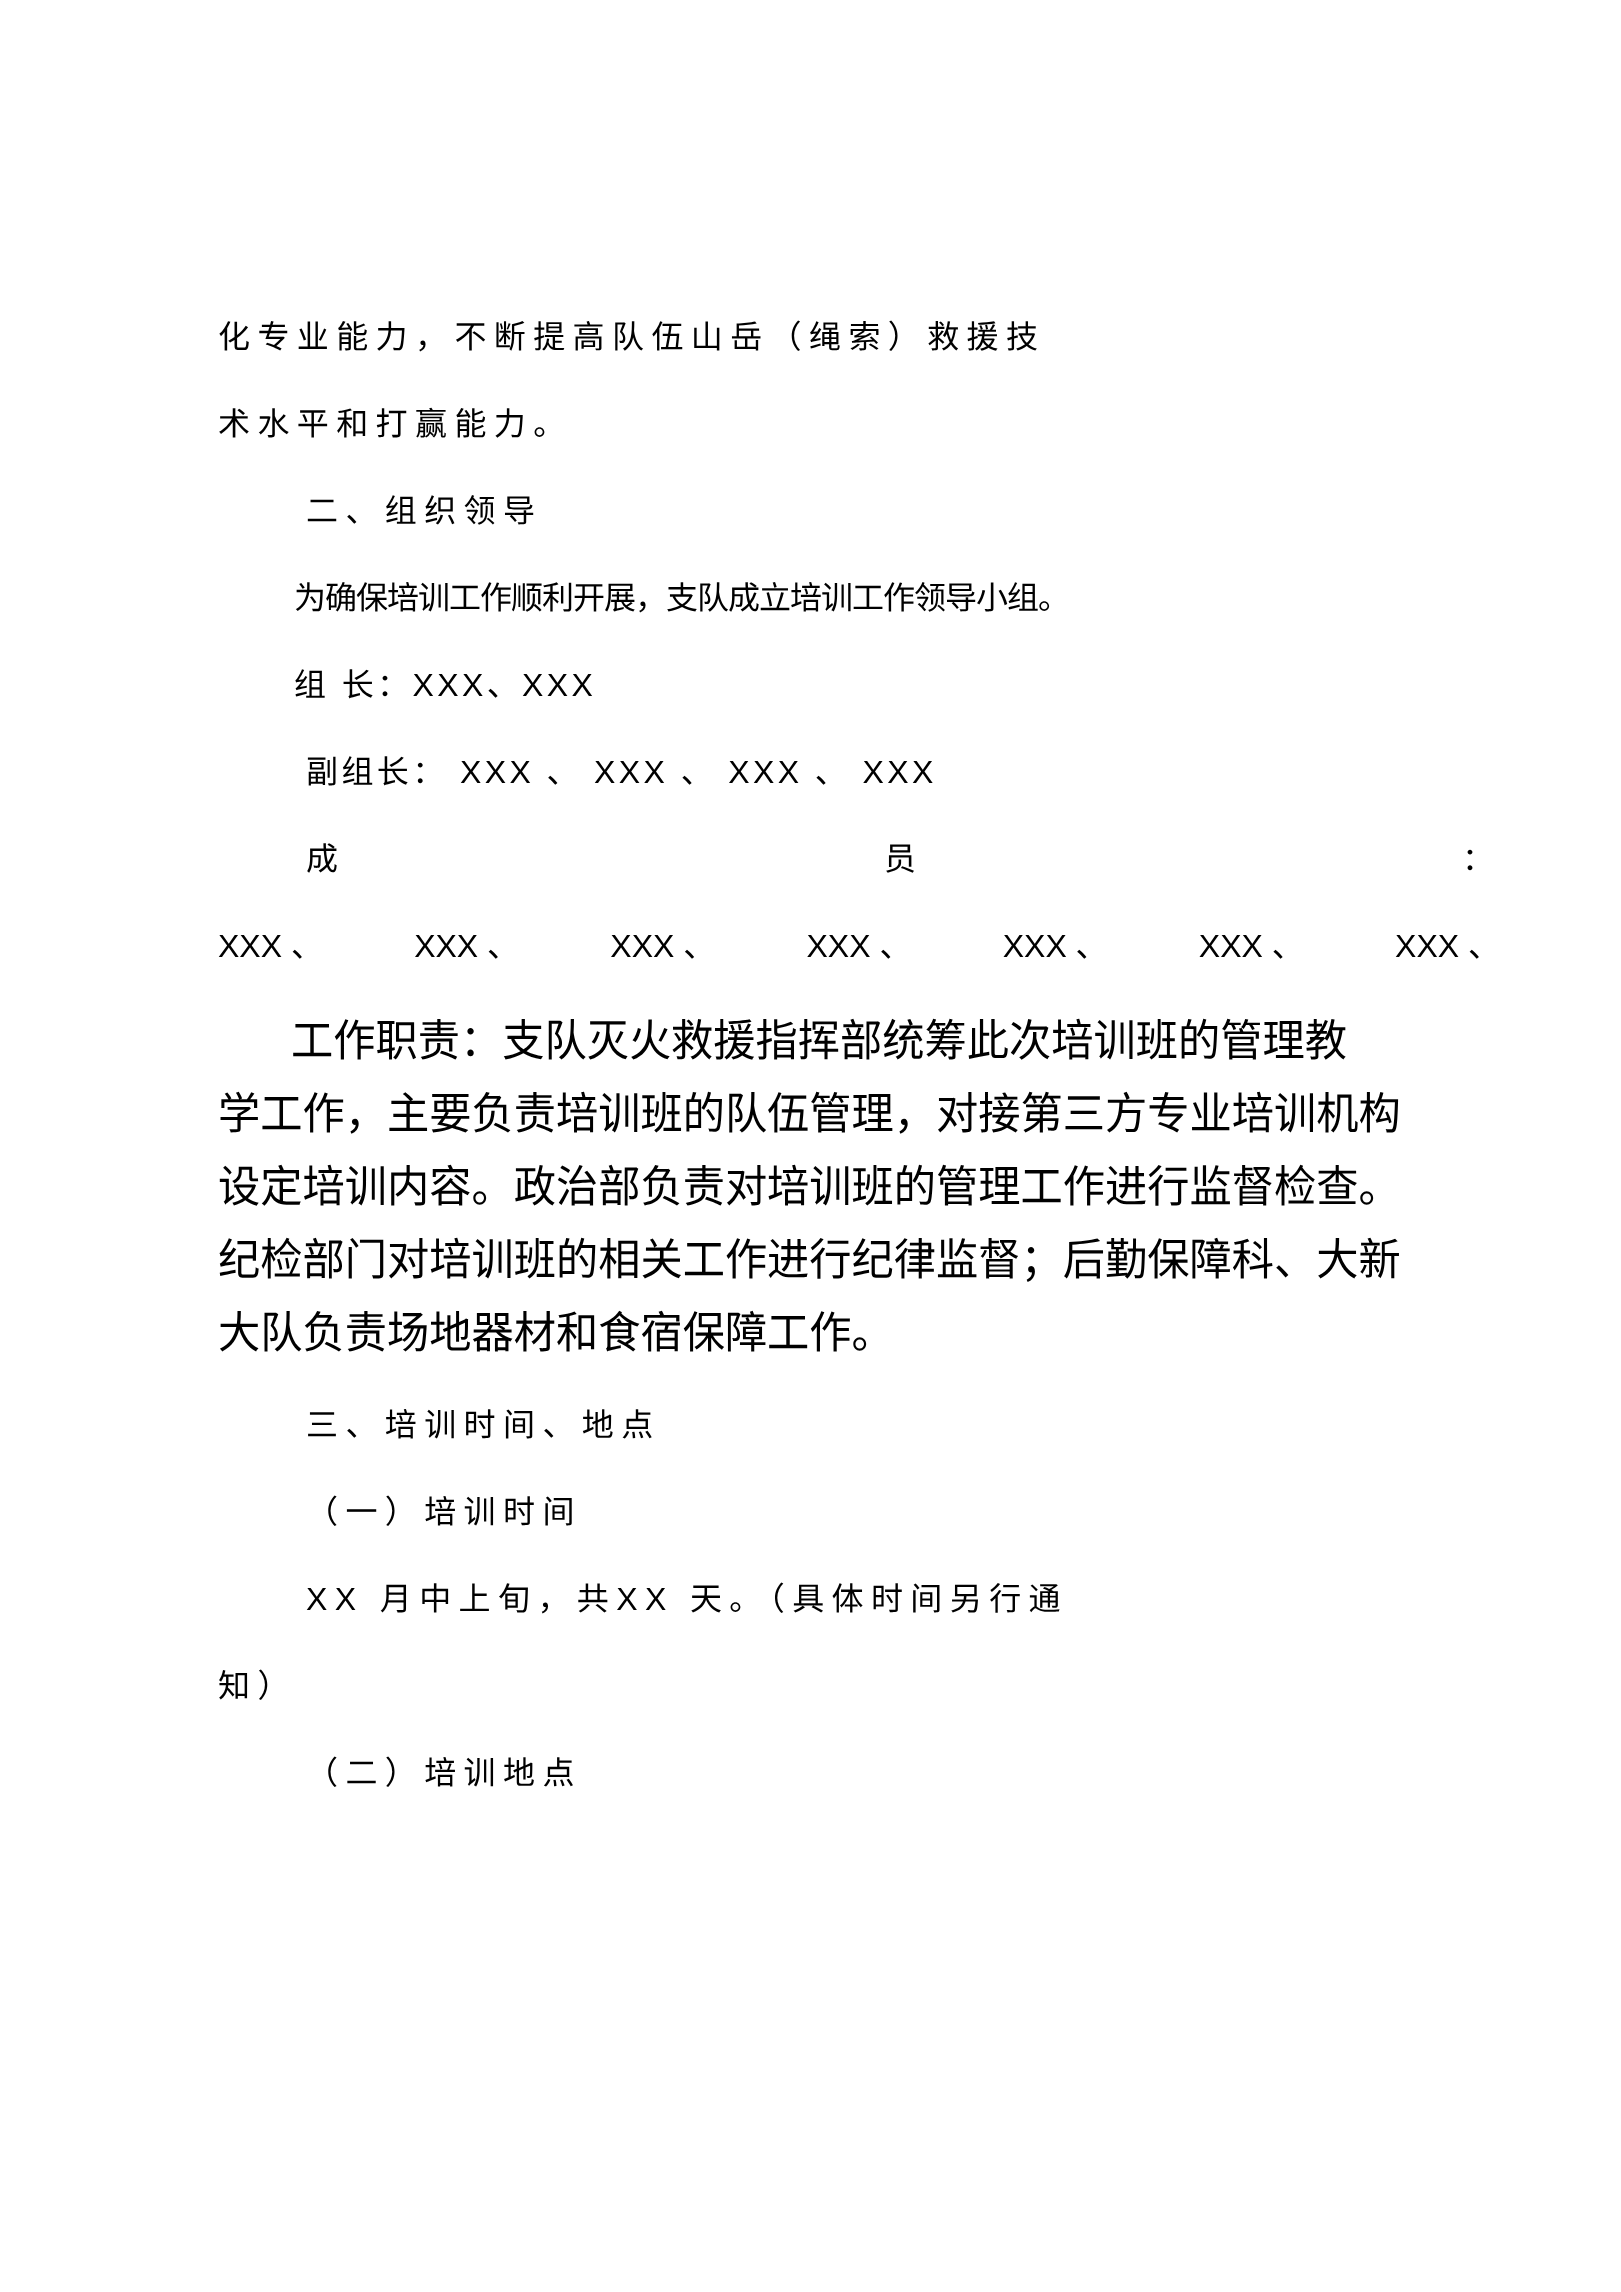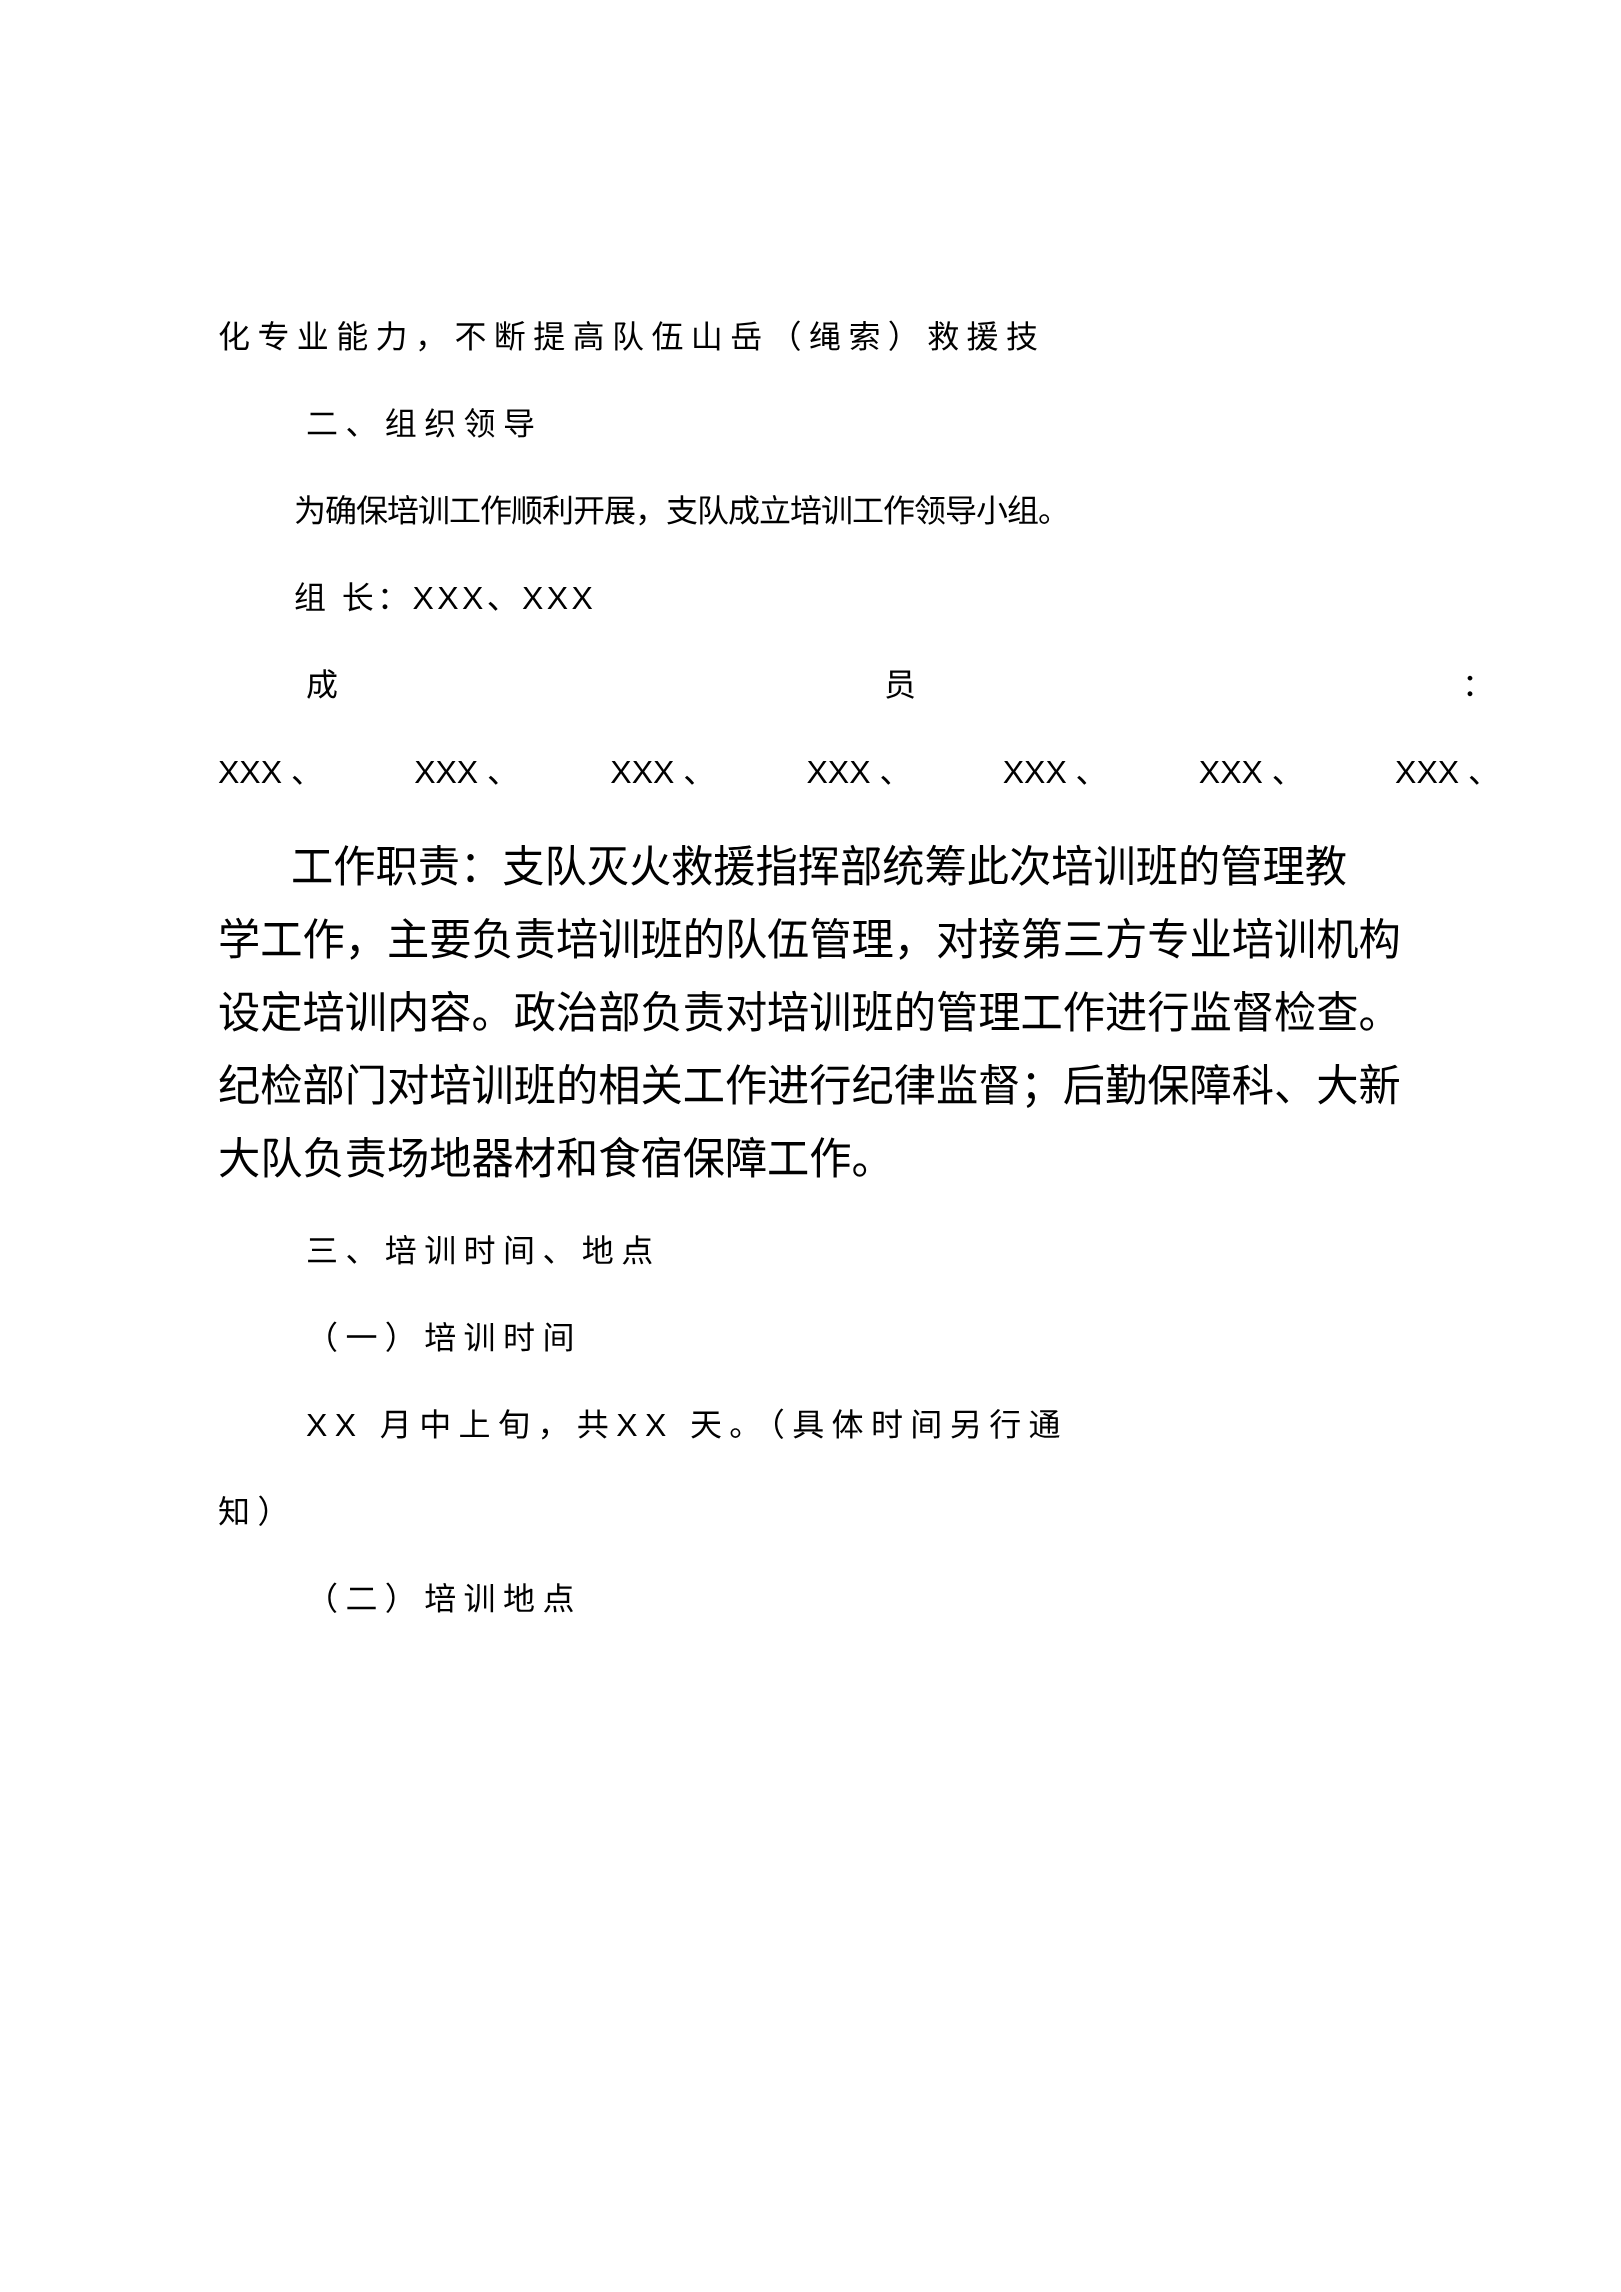--- a/index.html
+++ b/index.html
@@ -83,27 +83,29 @@
     align-items: center;
   }
 </style>
 </head>
 <body>
 
 <div class="page">
   <div class="doc-body">
 
     <div class="line track-wide">化专业能力，不断提高队伍山岳（绳索）救援技</div>
+    <div class="line track-wide">术水平和打赢能力。</div>
 
     <div class="line track-wide indent-1">二、组织领导</div>
 
     <div class="line track-narrow indent-half">为确保培训工作顺利开展，支队成立培训工作领导小组。</div>
 
     <div class="line track-mid indent-half">组 长：XXX、XXX</div>
 
+    <div class="line track-mid indent-1">副组长： XXX 、 XXX 、 XXX 、 XXX</div>
 
     <div class="line justify">
       <span style="padding-left:88px">成</span>
       <span>员</span>
       <span style="padding-right:5.9px">：</span>
     </div>
 
     <div class="line roster">
       <span>XXX 、</span>
       <span>XXX 、</span>

